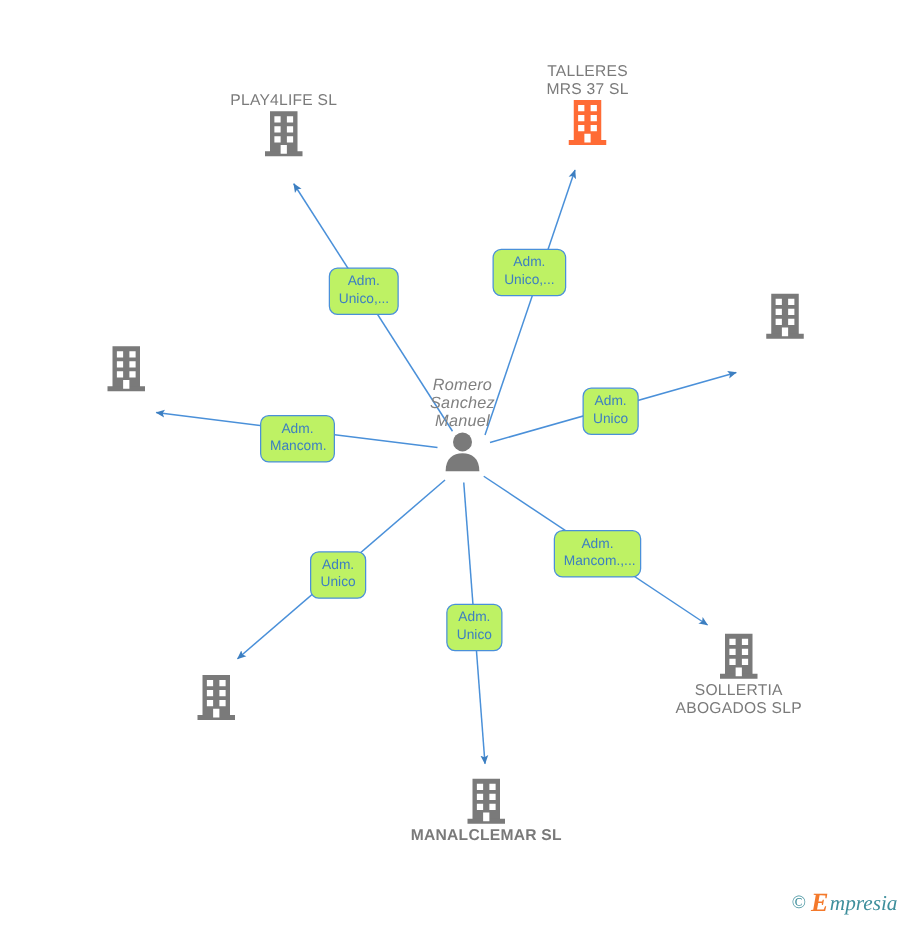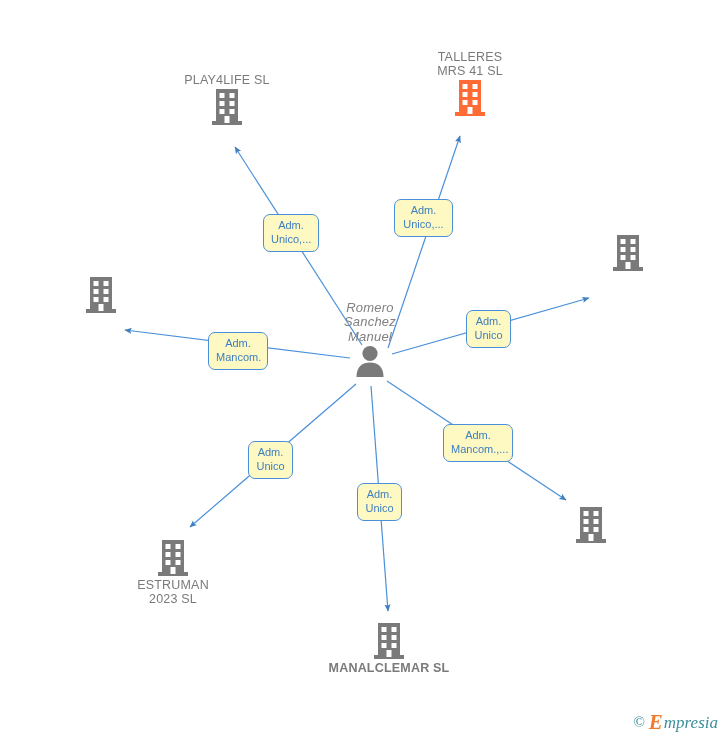--- a/index.html
+++ b/index.html
@@ -47,21 +47,21 @@
     display: block;
     margin: 0 auto;
   }
   .node.below .node-icon { margin-top: 3px; }
   .node.above .node-label { margin-top: 2px; }
 
   .edge-label {
     position: absolute;
     border: 1.4px solid #4a90d9;
     border-radius: 7px;
-    background: #fef9c3;
+    background: #bef264;
     color: #3d7fc1;
     font-size: 11px;
     line-height: 13.5px;
     text-align: center;
     padding: 4px 7px 5px 7px;
     white-space: pre-line;
     box-sizing: border-box;
   }
   #watermark {
     position: absolute;
@@ -128,21 +128,21 @@
             <rect x="9.5" y="14" width="5" height="5" fill="#ffffff"></rect>
             <rect x="19.5" y="14" width="5" height="5" fill="#ffffff"></rect>
             <rect x="9.5" y="22" width="5" height="5" fill="#ffffff"></rect>
             <rect x="19.5" y="22" width="5" height="5" fill="#ffffff"></rect>
             <rect x="14.5" y="29" width="5" height="7" fill="#ffffff"></rect>
           </svg>
         </div>
       </div>
       <div class="node above" style="left: 470px; top: 48px;">
         <div class="node-label">TALLERES
-MRS 41  SL</div>
+MRS 37  SL</div>
         <div>
           <svg class="node-icon" width="34" height="40" viewBox="0 0 34 40">
             <rect x="6" y="2" width="22" height="34" fill="#ff6b35"></rect>
             <rect x="2" y="34" width="30" height="4" fill="#ff6b35"></rect>
             <rect x="9.5" y="6" width="5" height="5" fill="#ffffff"></rect>
             <rect x="19.5" y="6" width="5" height="5" fill="#ffffff"></rect>
             <rect x="9.5" y="14" width="5" height="5" fill="#ffffff"></rect>
             <rect x="19.5" y="14" width="5" height="5" fill="#ffffff"></rect>
             <rect x="9.5" y="22" width="5" height="5" fill="#ffffff"></rect>
             <rect x="19.5" y="22" width="5" height="5" fill="#ffffff"></rect>
@@ -187,37 +187,37 @@
             <rect x="2" y="34" width="30" height="4" fill="#7a7a7a"></rect>
             <rect x="9.5" y="6" width="5" height="5" fill="#ffffff"></rect>
             <rect x="19.5" y="6" width="5" height="5" fill="#ffffff"></rect>
             <rect x="9.5" y="14" width="5" height="5" fill="#ffffff"></rect>
             <rect x="19.5" y="14" width="5" height="5" fill="#ffffff"></rect>
             <rect x="9.5" y="22" width="5" height="5" fill="#ffffff"></rect>
             <rect x="19.5" y="22" width="5" height="5" fill="#ffffff"></rect>
             <rect x="14.5" y="29" width="5" height="7" fill="#ffffff"></rect>
           </svg>
         </div>
+        <div class="node-label">SOLLERTIA
+ABOGADOS  SLP</div>
       </div>
       <div class="node below" style="left: 173px; top: 535px;">
         <div>
           <svg class="node-icon" width="34" height="40" viewBox="0 0 34 40">
             <rect x="6" y="2" width="22" height="34" fill="#7a7a7a"></rect>
             <rect x="2" y="34" width="30" height="4" fill="#7a7a7a"></rect>
             <rect x="9.5" y="6" width="5" height="5" fill="#ffffff"></rect>
             <rect x="19.5" y="6" width="5" height="5" fill="#ffffff"></rect>
             <rect x="9.5" y="14" width="5" height="5" fill="#ffffff"></rect>
             <rect x="19.5" y="14" width="5" height="5" fill="#ffffff"></rect>
             <rect x="9.5" y="22" width="5" height="5" fill="#ffffff"></rect>
             <rect x="19.5" y="22" width="5" height="5" fill="#ffffff"></rect>
             <rect x="14.5" y="29" width="5" height="7" fill="#ffffff"></rect>
           </svg>
         </div>
-        <div class="node-label">ESTRUMAN
-2023  SL</div>
       </div>
       <div class="node below" style="left: 389px; top: 618px; font-weight: bold;">
         <div>
           <svg class="node-icon" width="34" height="40" viewBox="0 0 34 40">
             <rect x="6" y="2" width="22" height="34" fill="#7a7a7a"></rect>
             <rect x="2" y="34" width="30" height="4" fill="#7a7a7a"></rect>
             <rect x="9.5" y="6" width="5" height="5" fill="#ffffff"></rect>
             <rect x="19.5" y="6" width="5" height="5" fill="#ffffff"></rect>
             <rect x="9.5" y="14" width="5" height="5" fill="#ffffff"></rect>
             <rect x="19.5" y="14" width="5" height="5" fill="#ffffff"></rect>

